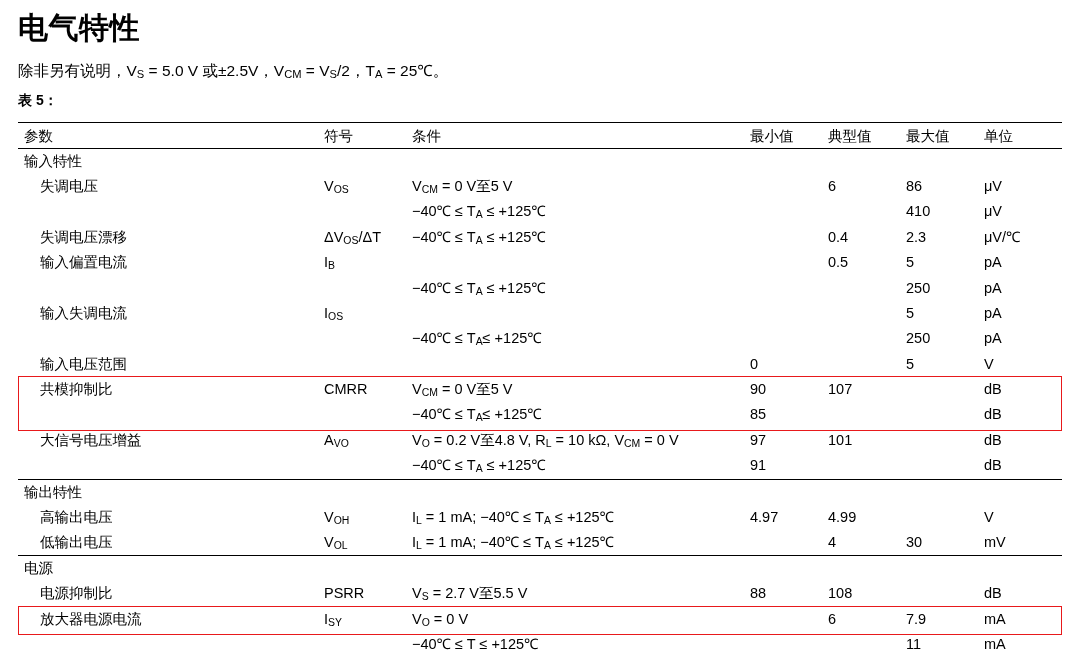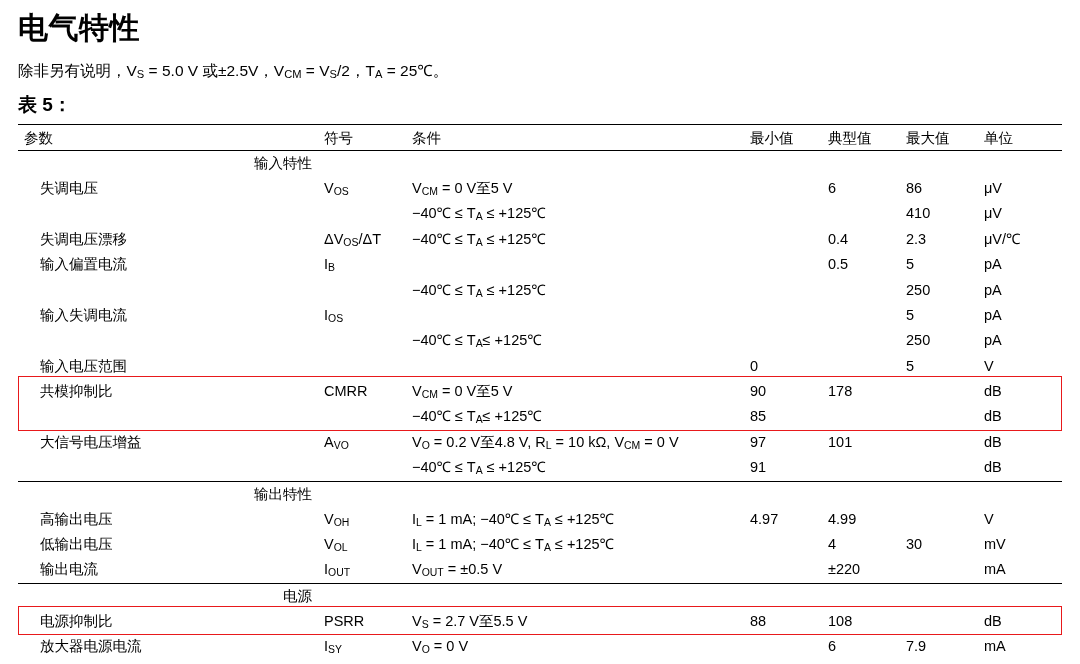--- a/index.html
+++ b/index.html
@@ -26,23 +26,23 @@
     font-weight: bold;
     margin: 8px 0 0 18px;
     letter-spacing: 0.5px;
     font-family: Liberation Serif, serif;
   }
   .doc-subtitle {
     font-size: 15.5px;
     margin: 10px 8px 0 18px;
   }
   .table-caption {
-    font-size: 19px;
+    font-size: 14px;
     font-weight: bold;
-    margin: 10px 0 6px 18px;
+    margin: 10px 0 12px 18px;
   }
   table.spec {
     border-collapse: collapse;
     width: 1044px;
     margin-left: 18px;
     font-size: 14.5px;
     table-layout: fixed;
   }
   table.spec col.c-param  { width: 300px; }
   table.spec col.c-sym    { width: 88px; }
@@ -66,21 +66,20 @@
   }
   table.spec thead tr {
     border-top: 1.2px solid #000;
     border-bottom: 1.2px solid #000;
   }
   .vline {
     border-left: 1.2px solid #000;
   }
   .row-group td {
     padding-top: 5px;
-    text-align: right;
   }
   tr.group-sep td {
     border-top: 1.2px solid #000;
   }
   .indent1 { padding-left: 22px !important; }
   .num { text-align: left; }
   .sub {
     font-size: 0.72em;
     vertical-align: -0.22em;
     letter-spacing: 0;
@@ -218,21 +217,21 @@
           <td class="vline num">0</td>
           <td class="num"></td>
           <td class="num">5</td>
           <td class="vline">V</td>
         </tr>
         <tr>
           <td class="indent1">共模抑制比</td>
           <td class="vline">CMRR</td>
           <td class="vline">V<span class="sub">CM</span> = 0 V至5 V</td>
           <td class="vline num">90</td>
-          <td class="num">178</td>
+          <td class="num">107</td>
           <td class="num"></td>
           <td class="vline">dB</td>
         </tr>
         <tr>
           <td class="indent1"></td>
           <td class="vline"></td>
           <td class="vline">−40℃ ≤ T<span class="sub">A</span>≤ +125℃</td>
           <td class="vline num">85</td>
           <td class="num"></td>
           <td class="num"></td>
@@ -276,29 +275,20 @@
         </tr>
         <tr>
           <td class="indent1">低输出电压</td>
           <td class="vline">V<span class="sub">OL</span></td>
           <td class="vline">I<span class="sub">L</span> = 1 mA; −40℃ ≤ T<span class="sub">A</span> ≤ +125℃</td>
           <td class="vline num"></td>
           <td class="num">4</td>
           <td class="num">30</td>
           <td class="vline">mV</td>
         </tr>
-        <tr>
-          <td class="indent1">输出电流</td>
-          <td class="vline">I<span class="sub">OUT</span></td>
-          <td class="vline">V<span class="sub">OUT</span> = ±0.5 V</td>
-          <td class="vline num"></td>
-          <td class="num">±220</td>
-          <td class="num"></td>
-          <td class="vline">mA</td>
-        </tr>
         <tr class="row-group group-sep">
           <td class="">电源</td>
           <td class="vline"></td>
           <td class="vline"></td>
           <td class="vline num"></td>
           <td class="num"></td>
           <td class="num"></td>
           <td class="vline"></td>
         </tr>
         <tr>

